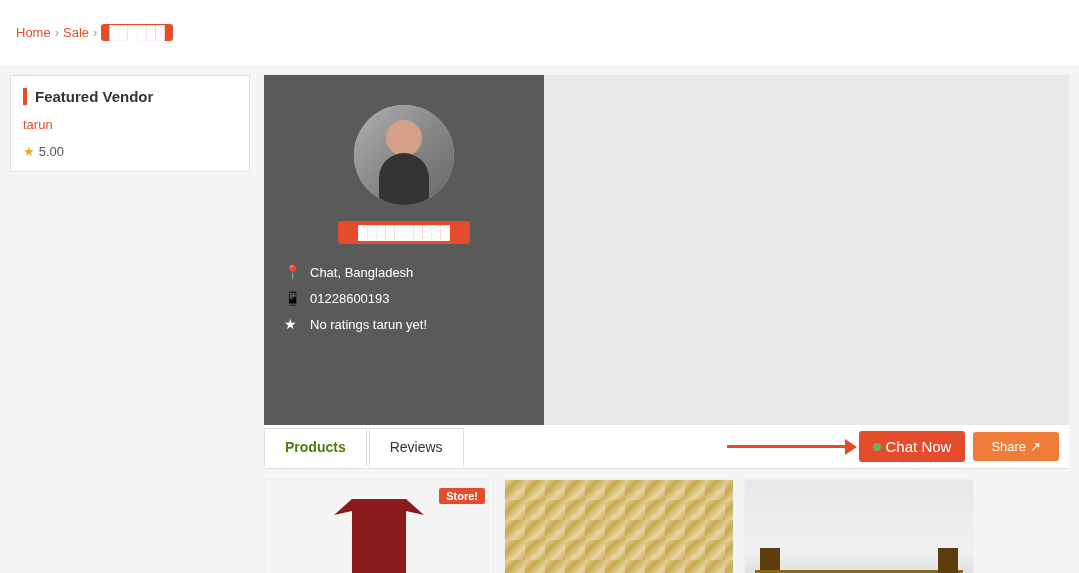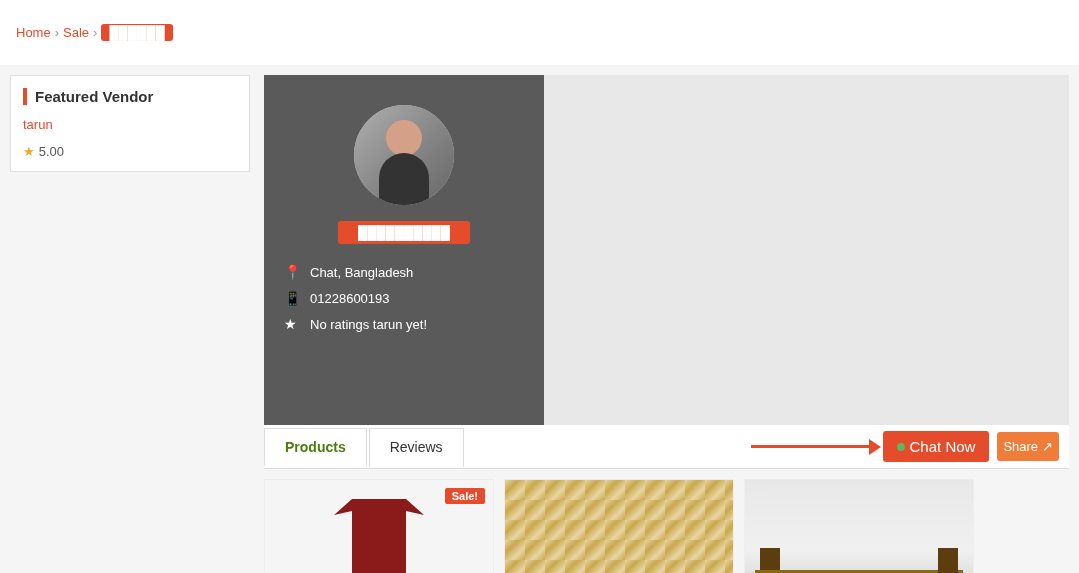--- a/index.html
+++ b/index.html
@@ -252,21 +252,21 @@
       width: 8px;
       height: 8px;
       background: #5cb85c;
       border-radius: 50%;
       display: inline-block;
     }
     .btn-share {
       background: #f07c3a;
       color: #fff;
       border: none;
-      padding: 7px 6px;
+      padding: 7px 18px;
       border-radius: 3px;
       cursor: pointer;
       font-size: 13px;
       display: flex;
       align-items: center;
       gap: 4px;
     }
 
     
     .products-grid {
@@ -413,21 +413,21 @@
         <button class="btn-share">
           <span>Share</span>
           <span>↗</span>
         </button>
       </div>
     </div>
 
     <div class="products-grid">
 
       <div class="product-card">
-        <span class="sale-badge">Sale!</span>
+        <span class="sale-badge">Store!</span>
         <div class="product-img-tshirt">
           <div class="tshirt-shape"></div>
         </div>
       </div>
 
       <div class="product-card">
         <div class="product-img-chain"></div>
       </div>
 
       <div class="product-card">

